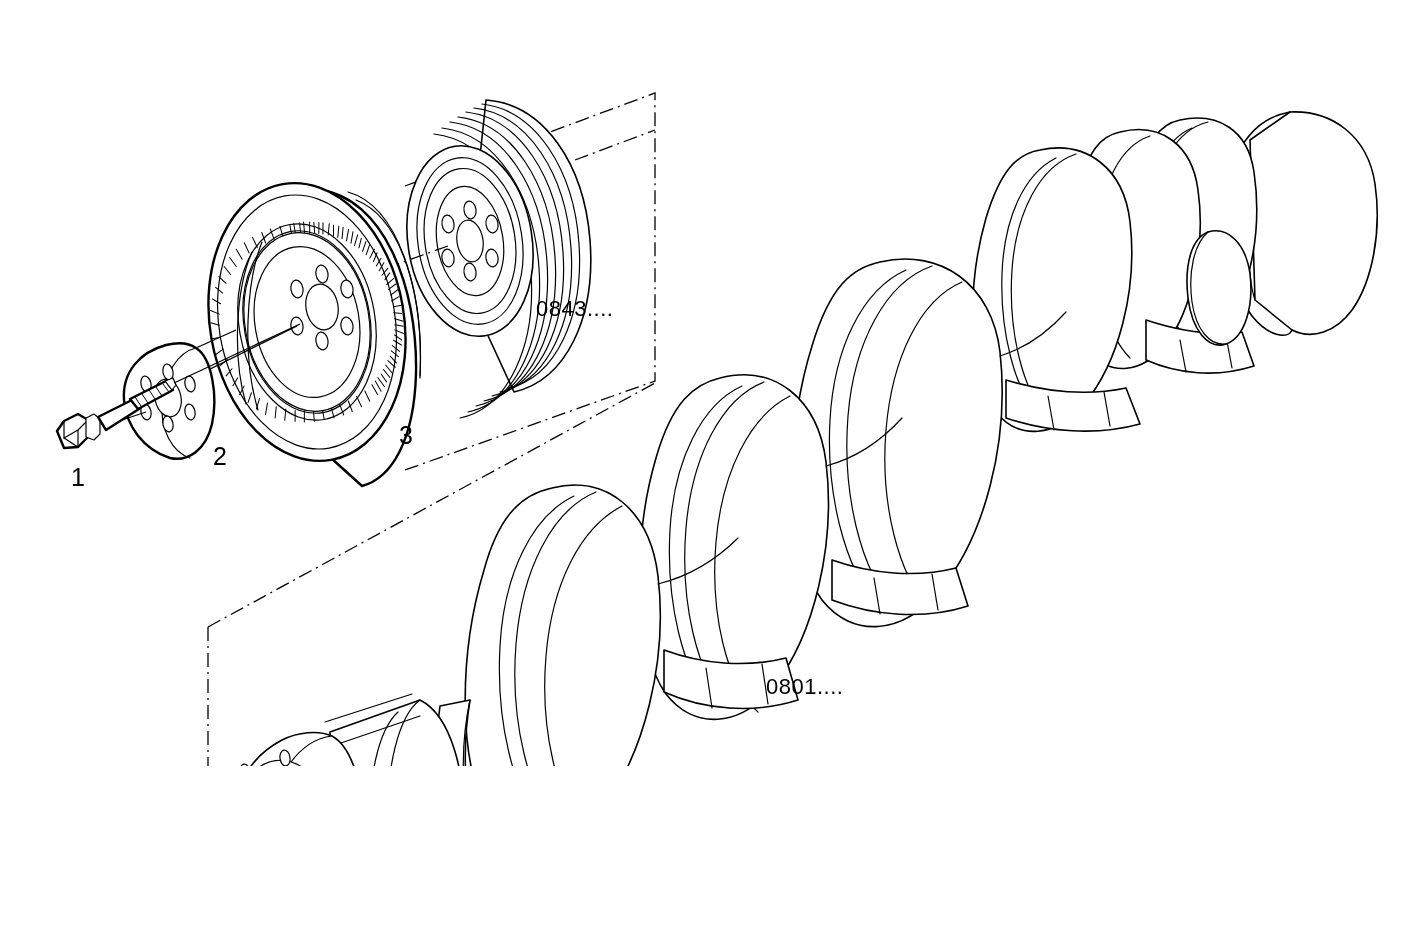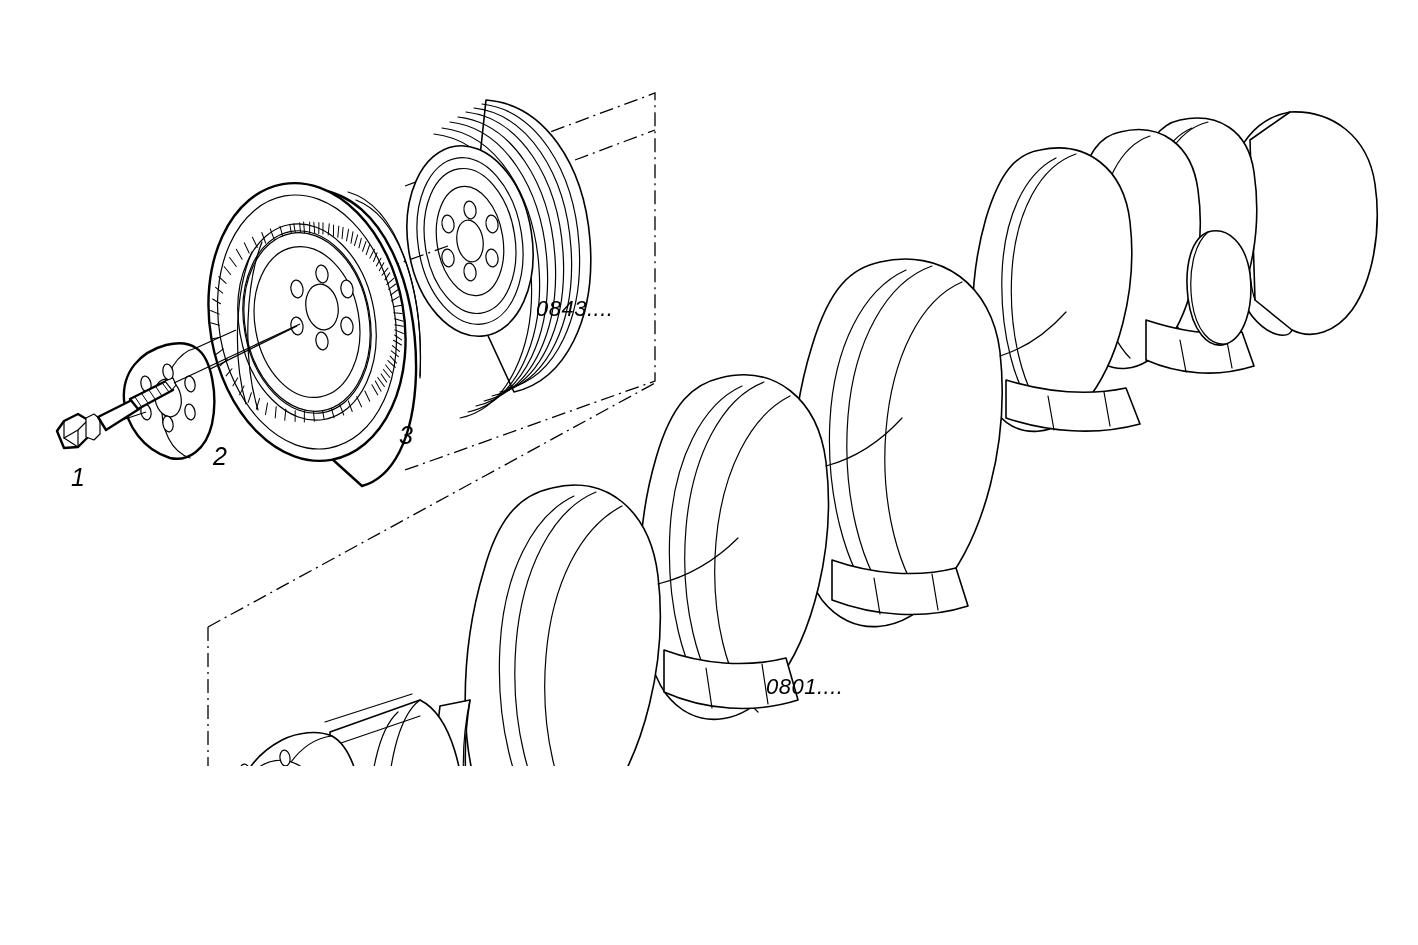--- a/index.html
+++ b/index.html
@@ -7,21 +7,20 @@
     padding: 0;
     background: #ffffff;
   }
   #sheet {
     position: relative;
     width: 1418px;
     height: 766px;
     background: #ffffff;
     overflow: hidden;
     font-family: "Liberation Sans", sans-serif;
-    font-style: italic;
   }
   #sheet svg {
     position: absolute;
     left: 0;
     top: 0;
   }
   .ln { fill: none; stroke: #000000; stroke-width: 1.6; stroke-linecap: round; stroke-linejoin: round; }
   .ln-thin { fill: none; stroke: #000000; stroke-width: 1.2; stroke-linecap: round; stroke-linejoin: round; }
   .ln-hair { fill: none; stroke: #000000; stroke-width: 1.0; stroke-linecap: round; stroke-linejoin: round; }
   .fillw { fill: #ffffff; stroke: #000000; stroke-width: 1.6; stroke-linejoin: round; }

